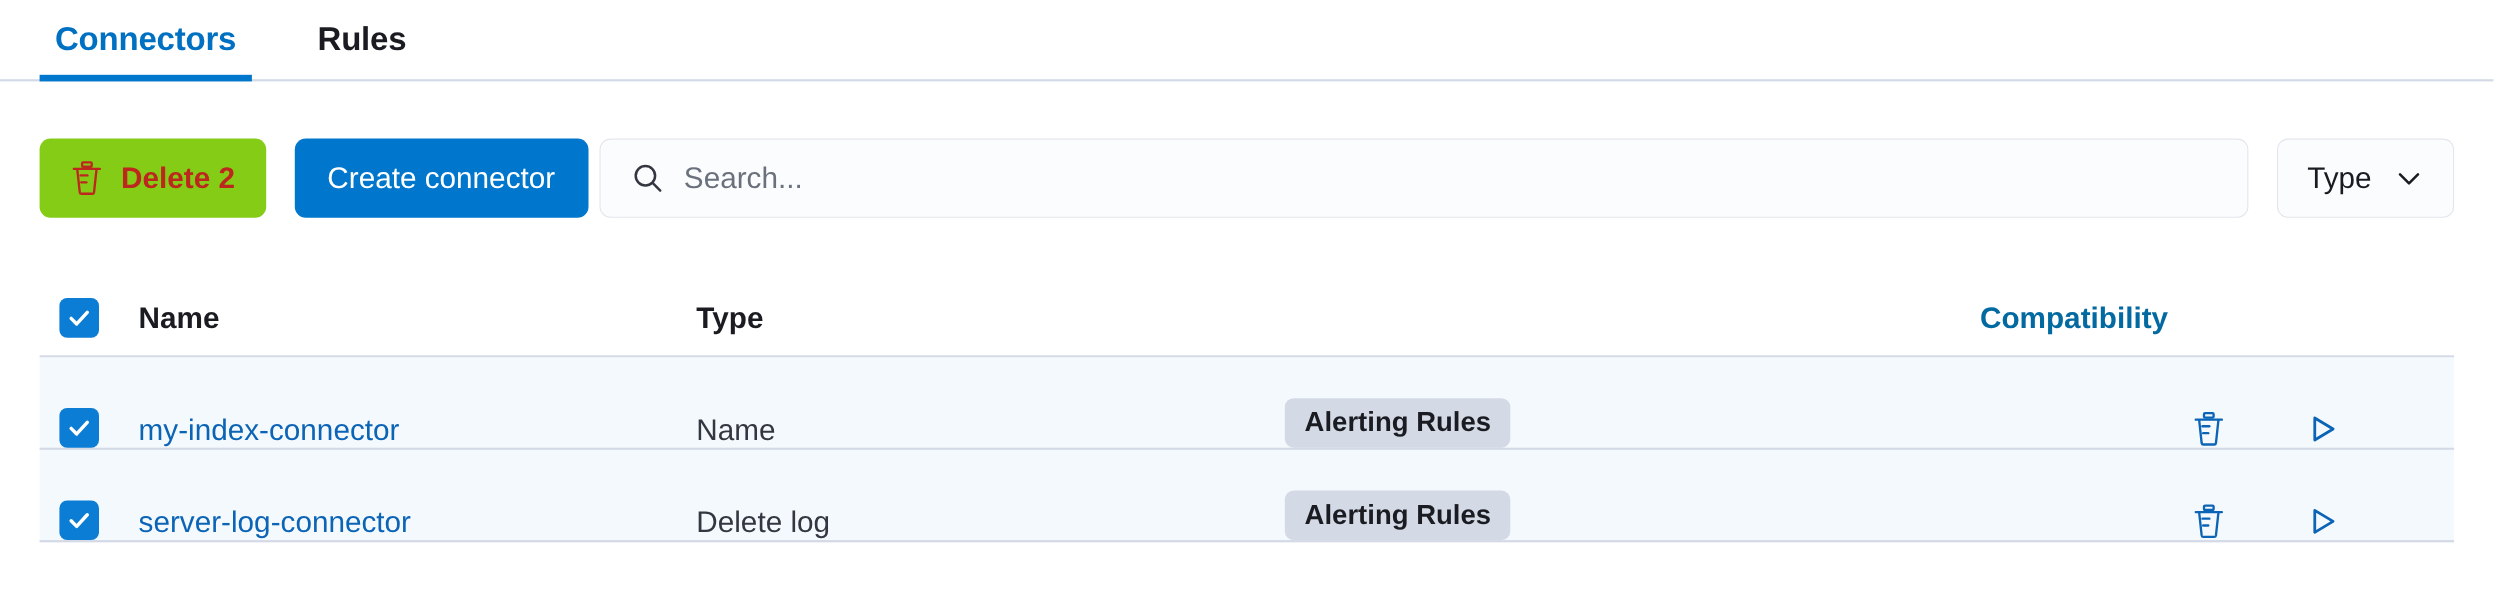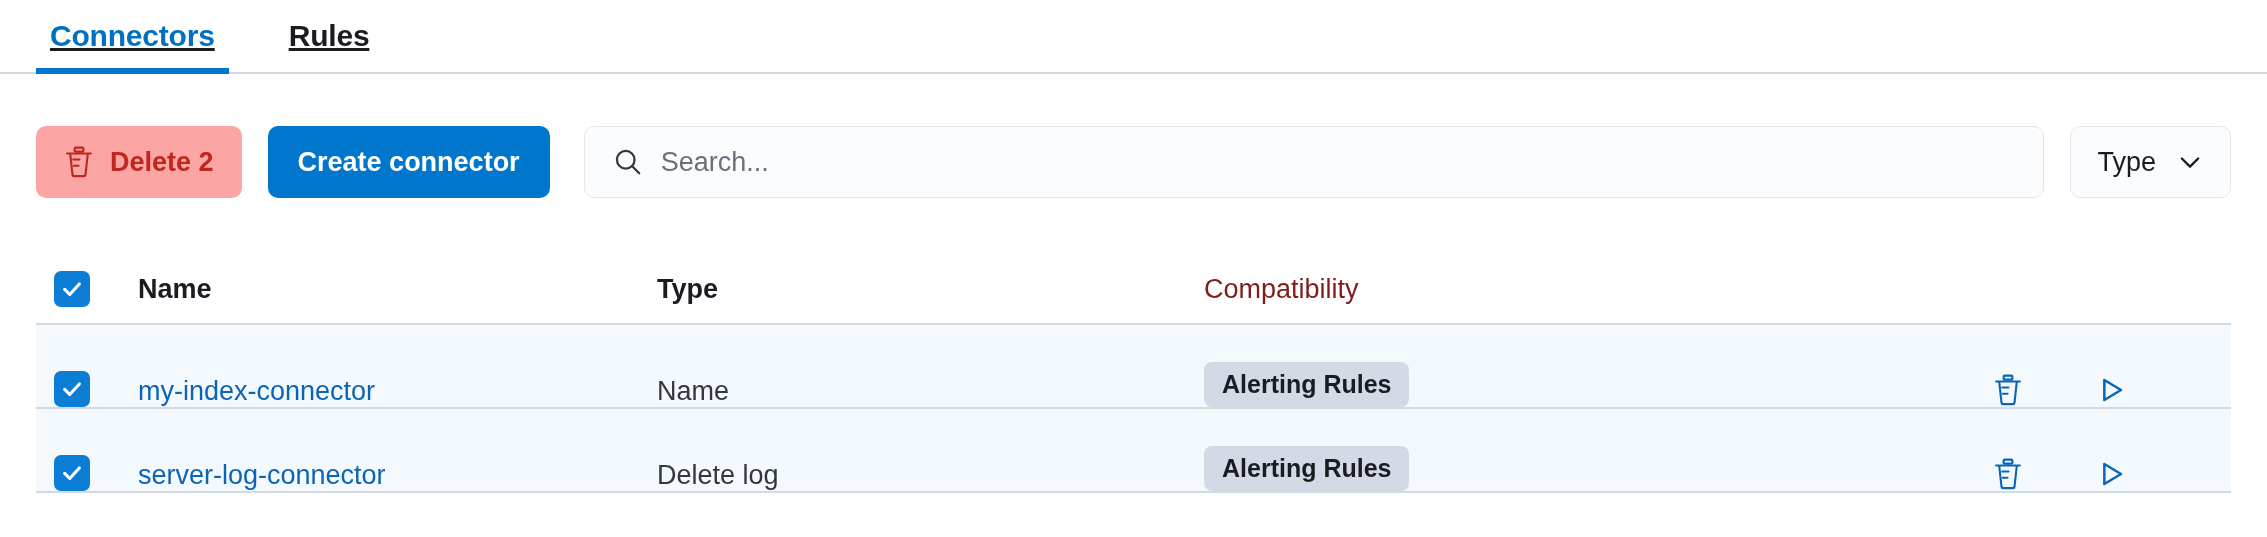--- a/index.html
+++ b/index.html
@@ -27,21 +27,20 @@
     position: absolute;
     left: 0;
     top: 0;
     width: 2267px;
     height: 74px;
     box-sizing: border-box;
     border-bottom: 2px solid #d3dae6;
     display: flex;
     align-items: flex-start;
     padding-left: 36px;
-    text-decoration: underline;
   }
   .tab {
     position: relative;
     height: 72px;
     display: flex;
     align-items: center;
     padding: 0 14px;
     font-size: 30px;
     font-weight: bold;
     letter-spacing: -0.2px;
@@ -79,21 +78,21 @@
     gap: 0;
   }
 
   .btn-delete {
     height: 72px;
     box-sizing: border-box;
     display: flex;
     align-items: center;
     gap: 16px;
     padding: 16px 28px;
-    background: #fca5a5;
+    background: #84cc16;
     color: #bd271e;
     border: none;
     border-radius: 10px;
     font-size: 27px;
     font-weight: bold;
     font-family: "Liberation Sans", sans-serif;
     cursor: pointer;
   }
   .btn-delete .ic { display: flex; align-items: center; }
 
@@ -102,29 +101,29 @@
     box-sizing: border-box;
     margin-left: 26px;
     display: flex;
     align-items: center;
     padding: 0 30px;
     background: #0077cc;
     color: #ffffff;
     border: none;
     border-radius: 10px;
     font-size: 27px;
-    font-weight: bold;
+    font-weight: normal;
     font-family: "Liberation Sans", sans-serif;
     cursor: pointer;
     white-space: nowrap;
   }
 
   .searchwrap {
     position: relative;
-    margin-left: 34px;
+    margin-left: 10px;
     flex: 1 1 auto;
     height: 72px;
   }
   .searchwrap input {
     width: 100%;
     height: 72px;
     box-sizing: border-box;
     padding: 0 20px 0 76px;
     background: #fbfcfd;
     border: 1px solid #e3e6ed;
@@ -169,21 +168,20 @@
     left: 36px;
     top: 255px;
     width: 2195px;
   }
   .row {
     position: relative;
     display: flex;
     align-items: center;
     height: 84px;
     box-sizing: border-box;
-    gap: 12px;
   }
   .row.header {
     height: 70px;
     border-bottom: 2px solid #d3dae6;
     background: #ffffff;
   }
   .row.data {
     background: #f4f9fd;
     border-bottom: 2px solid #d3dae6;
     align-items: flex-end;
@@ -229,21 +227,21 @@
     font-size: 27px;
     color: #343741;
   }
   .row.header .cell-type { font-weight: bold; color: #1a1c21; }
 
   .cell-compat {
     flex: 1 1 auto;
     font-size: 27px;
     color: #343741;
   }
-  .row.header .cell-compat { font-weight: normal; color: #7f1d1d; }
+  .row.header .cell-compat { font-weight: bold; color: #0369a1; text-align: right; }
 
   .badge {
     display: inline-block;
     background: #d3dae6;
     color: #1a1c21;
     border-radius: 8px;
     padding: 8px 18px;
     font-size: 25px;
     font-weight: bold;
   }

